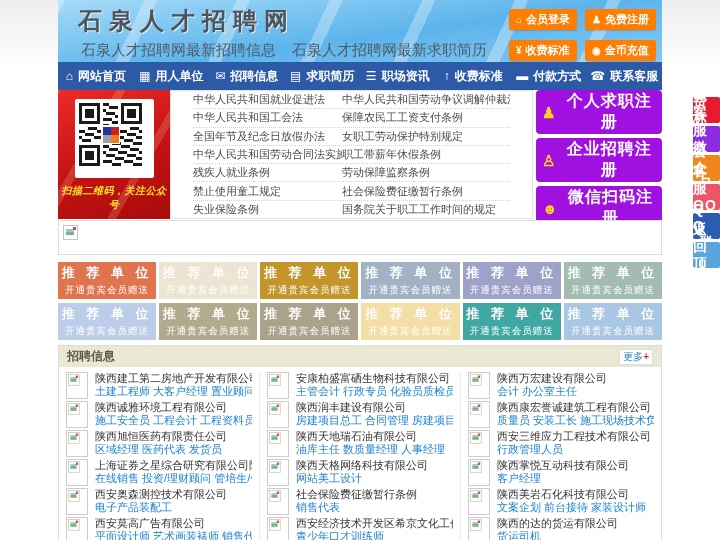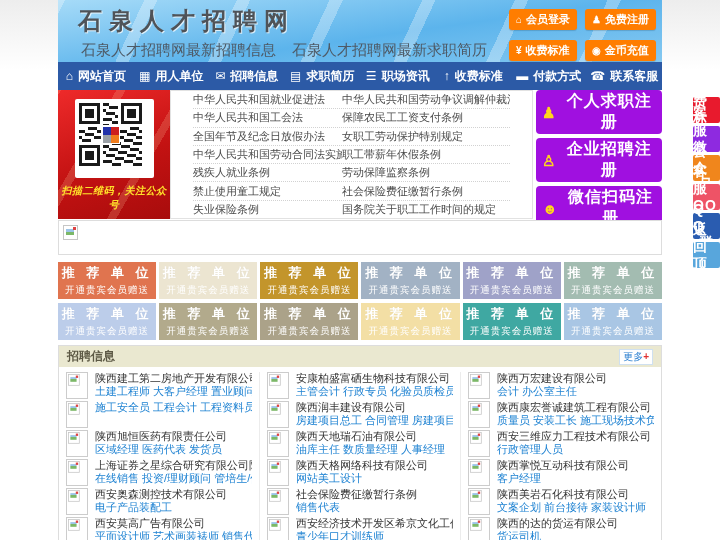--- a/index.html
+++ b/index.html
@@ -389,20 +389,21 @@
               <div class="jtexts">
                 <div class="jcompany">陕西建工第二房地产开发有限公司</div>
                 <div class="jpos">土建工程师 大客户经理 置业顾问</div>
               </div>
             </div>
             <div class="jitem">
               <span class="jthumb">
                 <span class="bimg"></span>
               </span>
               <div class="jtexts">
+                <div class="jcompany">陕西诚雅环境工程有限公司</div>
                 <div class="jpos">施工安全员 工程会计 工程资料员</div>
               </div>
             </div>
             <div class="jitem">
               <span class="jthumb">
                 <span class="bimg"></span>
               </span>
               <div class="jtexts">
                 <div class="jcompany">陕西旭恒医药有限责任公司</div>
                 <div class="jpos">区域经理 医药代表 发货员</div>

